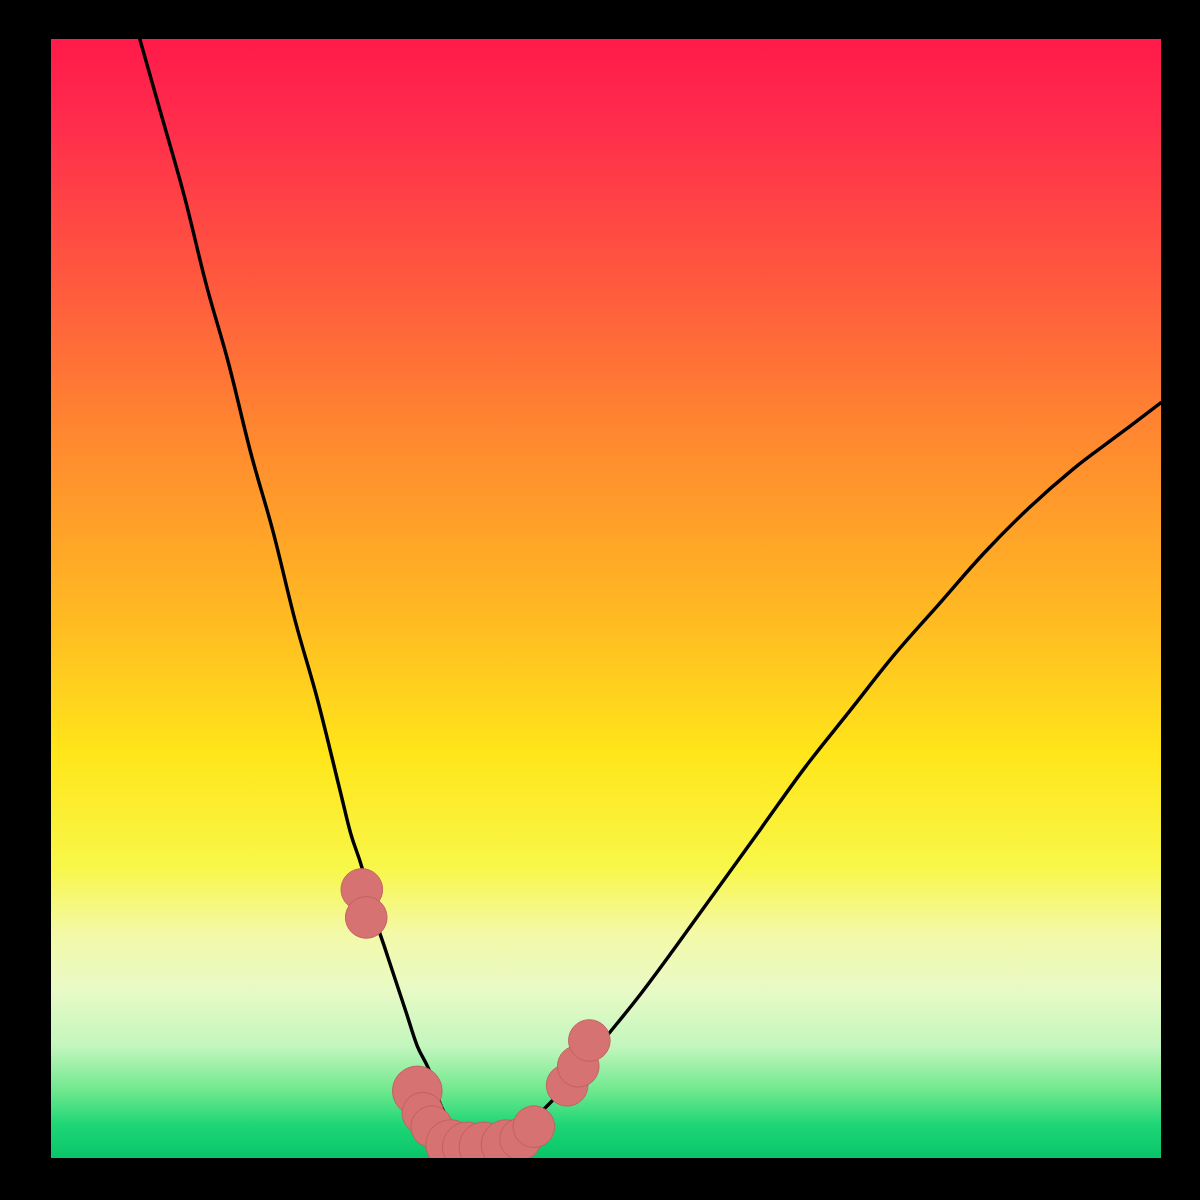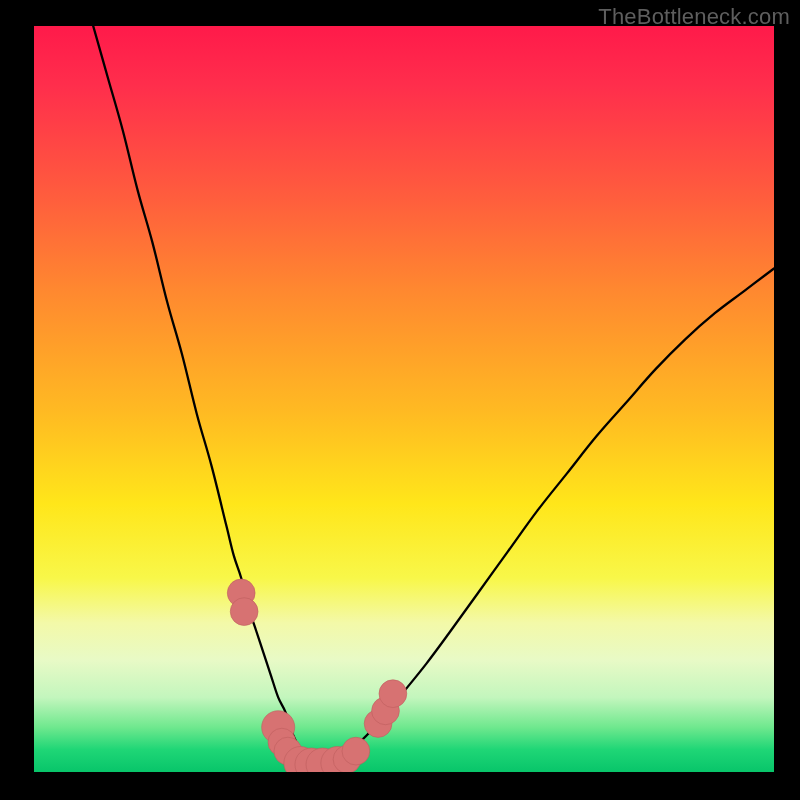--- a/index.html
+++ b/index.html
@@ -90,14 +90,13 @@
           <circle cx="288.60" cy="738.54" r="16.54" fill="#d77272" stroke="#be5e5e" stroke-width="0.6"></circle>
           <circle cx="303.40" cy="737.05" r="16.54" fill="#d77272" stroke="#be5e5e" stroke-width="0.6"></circle>
           <circle cx="313.02" cy="733.32" r="13.88" fill="#d77272" stroke="#be5e5e" stroke-width="0.6"></circle>
           <circle cx="321.90" cy="725.11" r="13.88" fill="#d77272" stroke="#be5e5e" stroke-width="0.6"></circle>
           <circle cx="344.10" cy="697.51" r="13.88" fill="#d77272" stroke="#be5e5e" stroke-width="0.6"></circle>
           <circle cx="351.50" cy="684.83" r="13.88" fill="#d77272" stroke="#be5e5e" stroke-width="0.6"></circle>
           <circle cx="358.90" cy="667.67" r="13.88" fill="#d77272" stroke="#be5e5e" stroke-width="0.6"></circle>
         </g>
     </svg>
   </div>
-  <div class="watermark">TheBottleneck.com</div>
 </div>
 
 </body></html>

